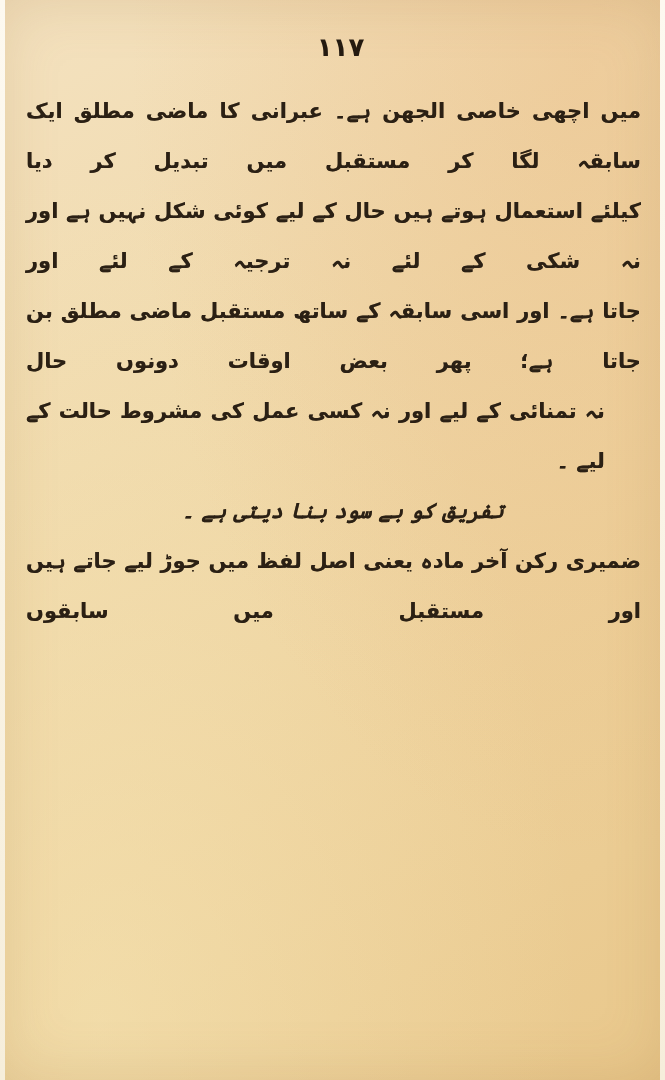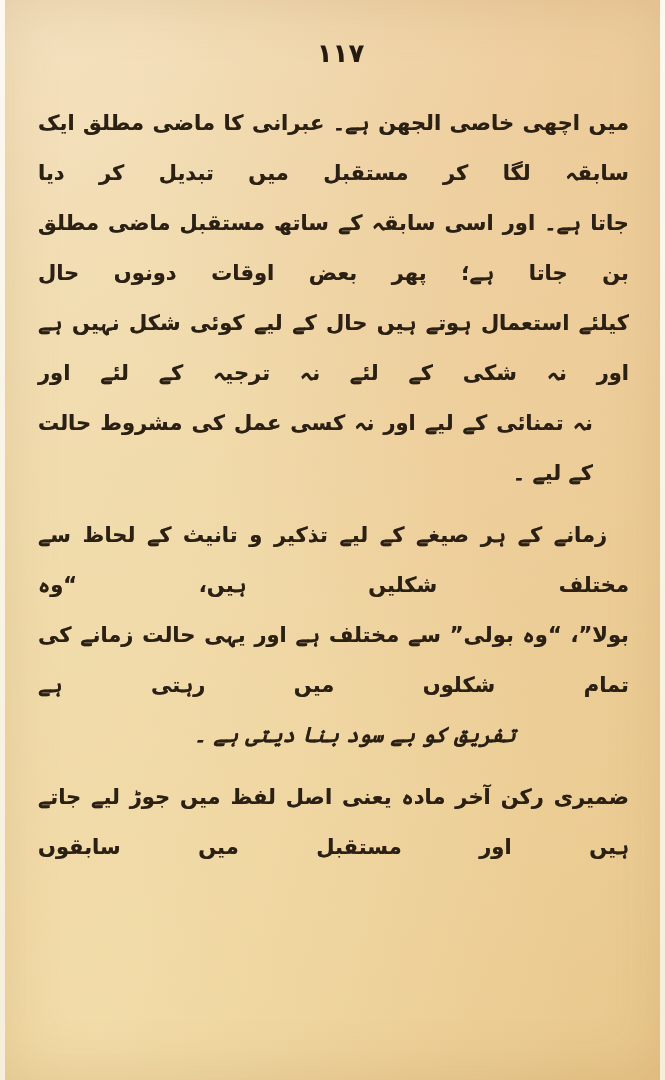--- a/index.html
+++ b/index.html
@@ -26,21 +26,21 @@
     bottom: 0;
     width: 5px;
     background: linear-gradient(#fdf9f0, #f6eedb);
     z-index: 3;
   }
   .edge.left  { left: 0; }
   .edge.right { right: 0; }
 
   .page-number {
     position: absolute;
-    top: 38px;
+    top: 32px;
     left: 50%;
     transform: translateX(-50%);
     margin-left: 8px;
     font-size: 26px;
     font-weight: 700;
     color: #241a10;
     letter-spacing: 2px;
     z-index: 2;
   }
 
@@ -50,21 +50,21 @@
     right: 24px;
     left: 26px;
     direction: rtl;
     color: #2b2014;
     font-size: 21px;
     font-weight: 700;
     line-height: 50px;
     text-shadow: 0 0 0.5px rgba(43,32,20,0.55);
     z-index: 2;
   }
-  .para { margin: 12px; padding: 0; }
+  .para { margin: 0; padding: 0; }
   .ln {
     text-align: justify;
     text-align-last: justify;
     white-space: normal;
   }
   
   .ind-a { text-indent: 22px; }
   .ind-b { text-indent: 46px; }
   
   .last-a { text-align-last: right;  padding-right: 36px; }
@@ -77,28 +77,26 @@
 
   <div class="edge left"></div>
   <div class="edge right"></div>
 
   <div class="page-number">۱۱۷</div>
 
   <div class="text-block">
 
     <div class="para">
       <div class="ln">میں اچھی خاصی الجھن ہے۔ عبرانی کا ماضی مطلق ایک سابقہ لگا کر مستقبل میں تبدیل کر دیا</div>
+      <div class="ln">کیلئے استعمال ہوتے ہیں حال کے لیے کوئی شکل نہیں ہے اور نہ شکی کے لئے نہ ترجیہ کے لئے اور</div>
       <div class="ln">جاتا ہے۔ اور اسی سابقہ کے ساتھ مستقبل ماضی مطلق بن جاتا ہے؛ پھر بعض اوقات دونوں حال</div>
-      <div class="ln">کیلئے استعمال ہوتے ہیں حال کے لیے کوئی شکل نہیں ہے اور نہ شکی کے لئے نہ ترجیہ کے لئے اور</div>
       <div class="ln last-a">نہ تمنائی کے لیے اور نہ کسی عمل کی مشروط حالت کے لیے ۔</div>
     </div>
 
     <div class="para">
-      <div class="ln ind-a">زمانے کے ہر صیغے کے لیے تذکیر و تانیث کے لحاظ سے مختلف شکلیں ہیں، “وہ</div>
-      <div class="ln">بولا”، “وہ بولی” سے مختلف ہے اور یہی حالت زمانے کی تمام شکلوں میں رہتی ہے</div>
       <div class="ln last-b">تفریق کو بے سود بنا دیتی ہے ۔</div>
     </div>
 
     <div class="para">
       <div class="ln">ضمیری رکن آخر مادہ یعنی اصل لفظ میں جوڑ لیے جاتے ہیں اور مستقبل میں سابقوں</div>
 
     </div>
 
   </div>
 </div>

